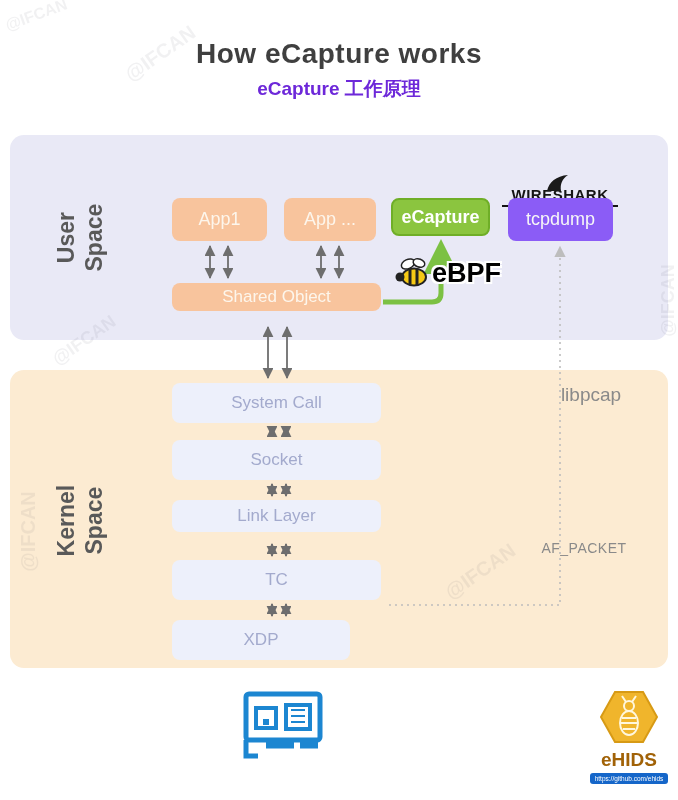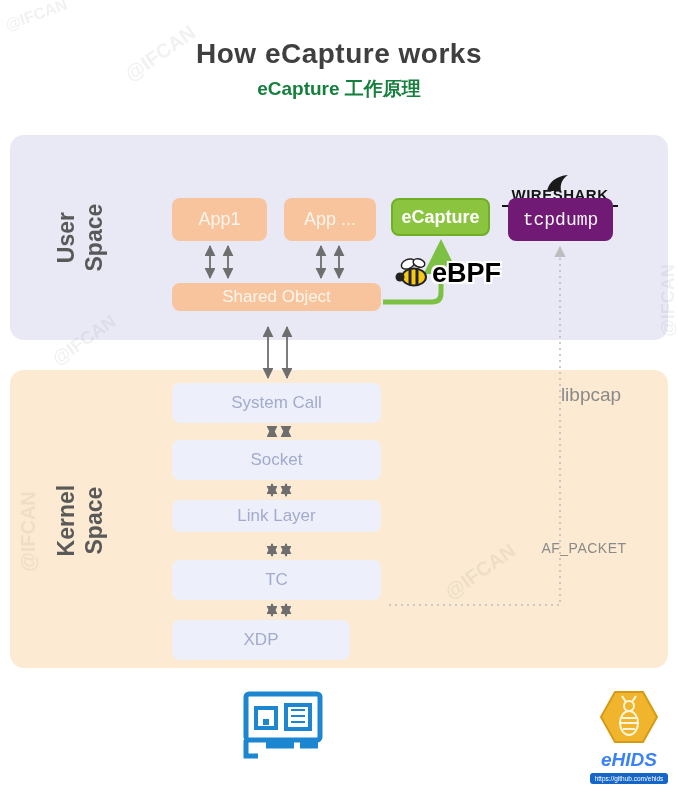--- a/index.html
+++ b/index.html
@@ -6,55 +6,55 @@
   .canvas {
     position:relative; width:678px; height:800px; background:#ffffff;
     font-family:"Liberation Sans", sans-serif; overflow:hidden;
   }
   .title {
     position:absolute; left:0; right:0; top:38px; margin:0; text-align:center;
     font-size:28px; font-weight:700; color:#3f3f3f; letter-spacing:0.5px;
   }
   .subtitle {
     position:absolute; left:0; right:0; top:76px; margin:0; text-align:center;
-    font-size:19px; font-weight:700; color:#15803d;
+    font-size:19px; font-weight:700; color:#6d28d9;
   }
   .panel { position:absolute; border-radius:14px; }
   .panel.user  { left:10px; top:135px; width:658px; height:205px; background:#e9e9f6; }
   .panel.kernel{ left:10px; top:370px; width:658px; height:298px; background:#fcebd2; }
   .vlabel {
     position:absolute; width:92px; text-align:center; font-size:23px; font-weight:700;
     color:#595959; line-height:1.2; transform:rotate(-90deg);
   }
   .box {
     position:absolute; display:flex; align-items:center; justify-content:center;
     border-radius:8px; font-size:18px; z-index:2;
   }
   .peach { background:#f8c49d; color:#fdf6ec; }
   .green { background:#8bc53f; color:#ffffff; font-weight:600; border:2px solid #6fae27; box-sizing:border-box; }
-  .grayb { background:#701a75; color:#f7f7f7;font-family:Liberation Mono, monospace; }
+  .grayb { background:#8b5cf6; color:#f7f7f7; }
   .kbox  { background:#edf0fb; color:#a3aacd; font-size:17px; }
   .sidelabel { position:absolute; color:#8a8a8a; z-index:2; }
   .arrows { position:absolute; left:0; top:0; z-index:3; pointer-events:none; }
   .wireshark {
     position:absolute; left:502px; top:154px; width:116px; text-align:center; z-index:2;margin-top:32px;
   }
   .wireshark .wstext {
     display:inline-block; font-size:15px; font-weight:700; letter-spacing:0.5px; color:#141414;
     border-bottom:2px solid #141414; padding-bottom:2px; width:100%;
   }
   .wireshark svg { position:absolute; left:44px; top:-12px; }
   .ebpf { position:absolute; left:394px; top:256px; z-index:4; display:flex; align-items:center; }
   .ebpf .ebpftext {
     font-size:27px; font-weight:800; color:#000; margin-left:0;
     text-shadow:-2px -2px 0 #fff, 2px -2px 0 #fff, -2px 2px 0 #fff, 2px 2px 0 #fff, 0 2px 0 #fff, 0 -2px 0 #fff;
   }
   .nic { position:absolute; left:230px; top:688px; z-index:2; }
   .ehids { position:absolute; left:590px; top:690px; width:78px; text-align:center; z-index:2; }
-  .ehids .ename { font-size:19px; font-weight:700; color:#3b82f6; margin-top:1px;font-style:italic; }
+  .ehids .ename { font-size:19px; font-weight:700; color:#a16207; margin-top:1px; }
   .ehids .eurl {
     display:block; margin:2px auto 0; background:#1566c9; color:#fff; font-size:6.5px;
     padding:2px 3px; border-radius:3px; white-space:nowrap; overflow:hidden;
   }
   .wm {
     position:absolute; color:#445; opacity:0.07; font-weight:700; z-index:1; pointer-events:none;
     white-space:nowrap;
   }
 </style>
 </head>

